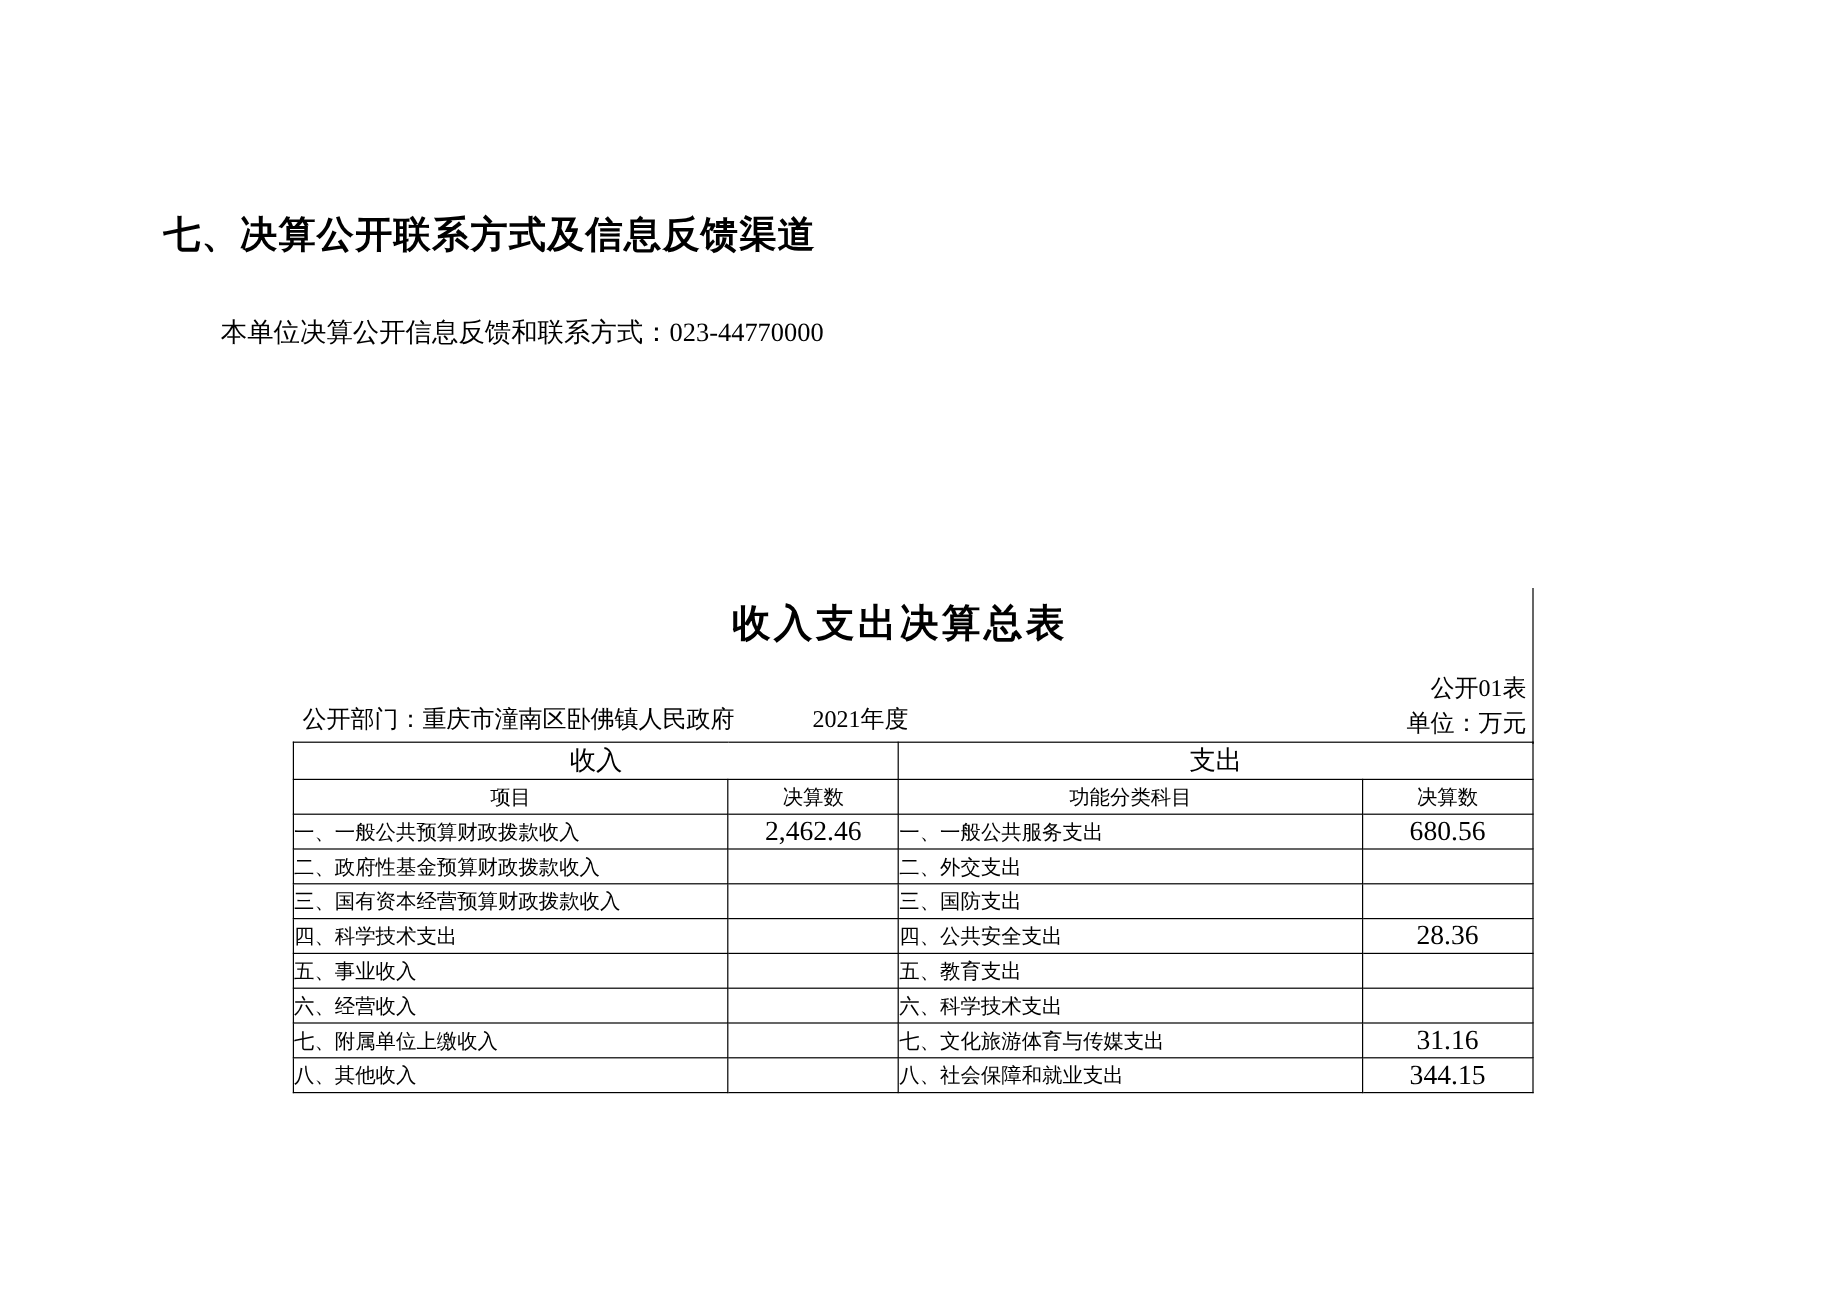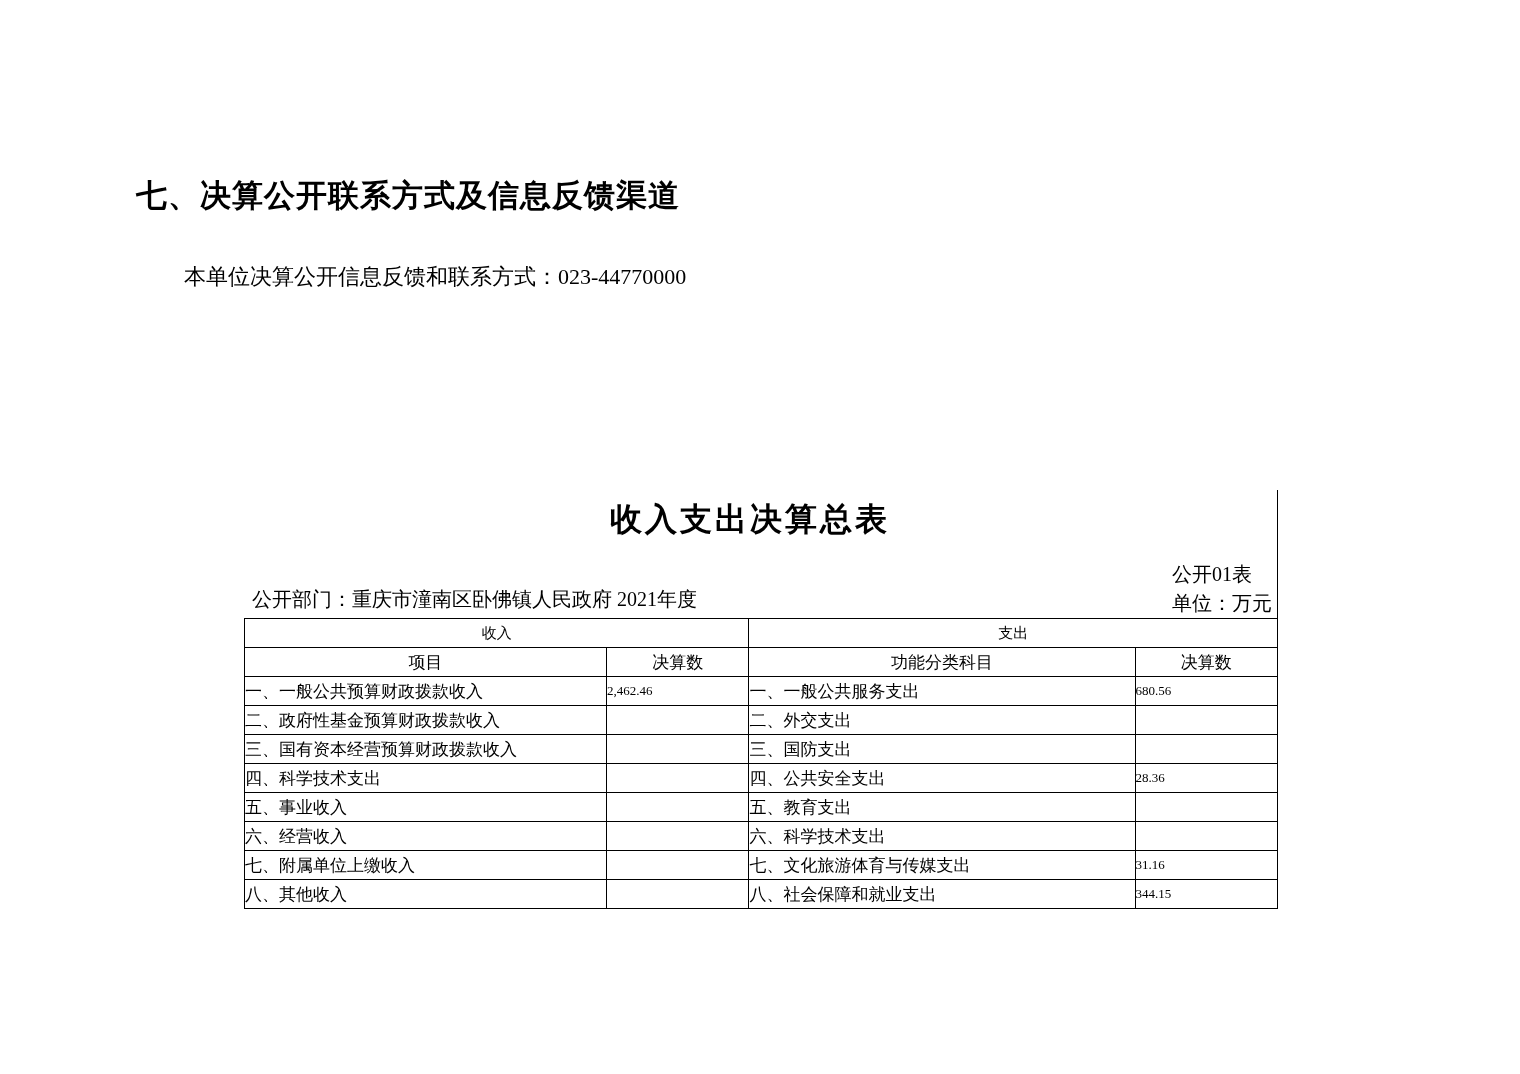--- a/index.html
+++ b/index.html
@@ -49,32 +49,33 @@
     letter-spacing: 3px;
   }
   .title-shift {
     display: inline-block;
     transform: translateX(-10px);
   }
   .meta-right {
     position: absolute;
     right: 248px;
     top: 560px;
-    text-align: left;
+    text-align: right;
     font-size: 20px;
     line-height: 1.45;
   }
   .meta-left {
     position: absolute;
     left: 252px;
     top: 586px;
     font-size: 20px;
     white-space: nowrap;
   }
   .meta-left .dept {
+    margin-right: 60px;
   }
   .vert-rule {
     position: absolute;
     left: 1277px;
     top: 490px;
     width: 1px;
     height: 130px;
     background: #000000;
   }
   table.fin {
@@ -92,40 +93,40 @@
     height: 28px;
     font-weight: normal;
   }
   .c-item { width: 300px; }
   .c-num  { width: 118px; }
   .c-item2{ width: 320px; }
   .c-num2 { width: 118px; }
   .grp-head {
     text-align: center;
     font-weight: bold;
-    font-size: 15px;
+    font-size: 22px;
     height: 27px;
   }
   .col-head {
     text-align: center;
     font-weight: bold;
     font-size: 17px;
     height: 27px;
   }
   .cell-label {
     text-align: left;
     padding-left: 14px;
     font-size: 17px;
     white-space: nowrap;
     margin-left: 33px;
   }
   .cell-num {
-    text-align: left;
+    text-align: center;
     padding-right: 10px;
-    font-size: 13px;
+    font-size: 23px;
   }
 </style>
 </head>
 <body>
 
 <div class="page">
 
   <div class="section-heading">七、决算公开联系方式及信息反馈渠道</div>
 
   <div class="contact-line">本单位决算公开信息反馈和联系方式：023-44770000</div>

